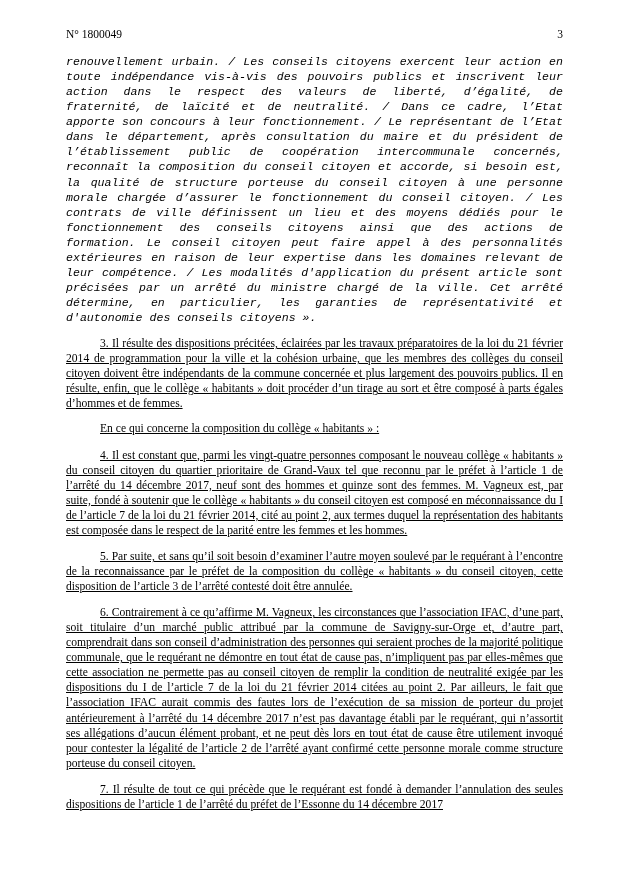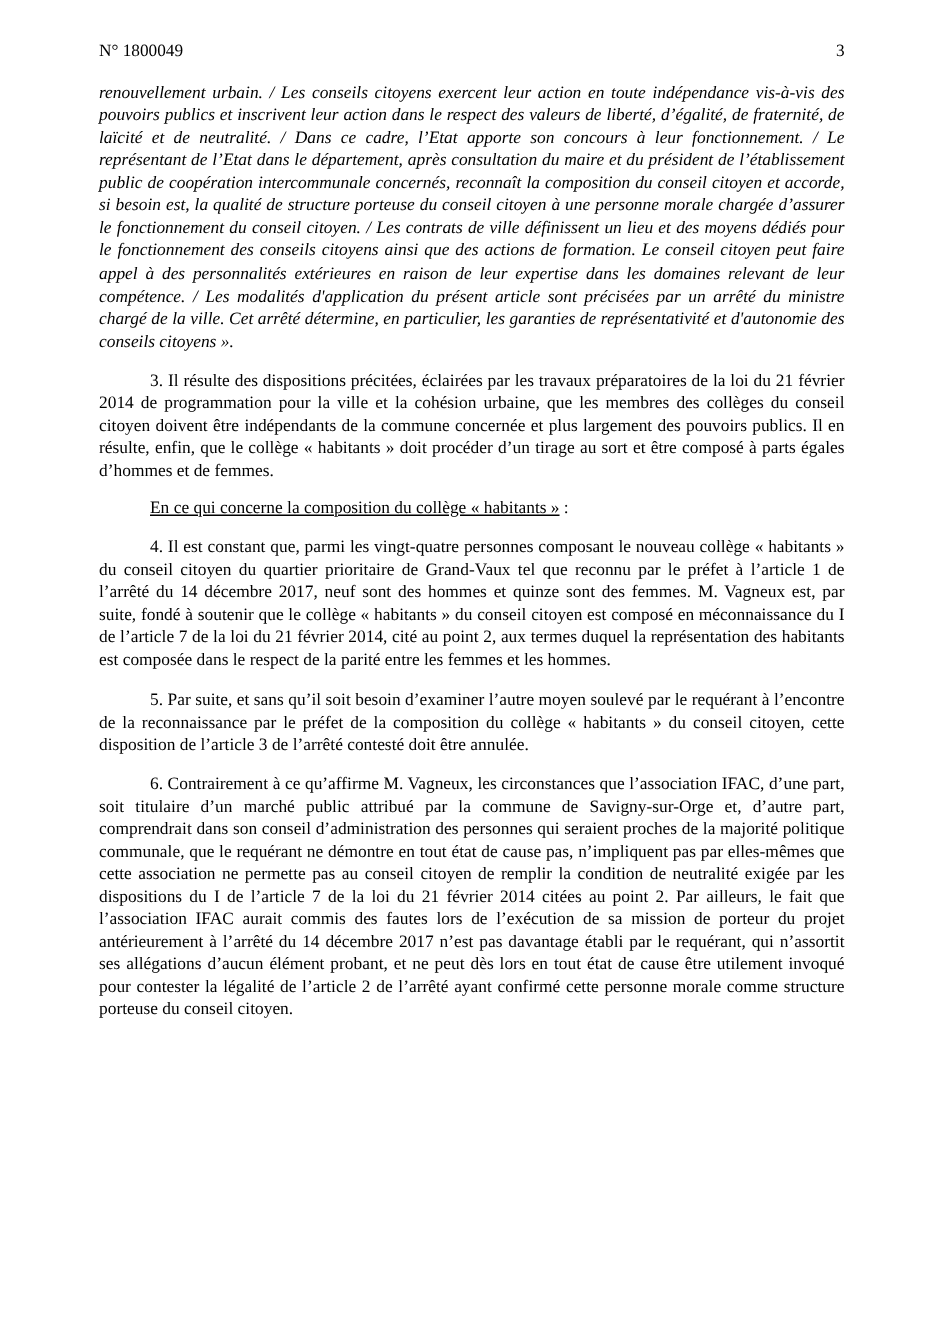--- a/index.html
+++ b/index.html
@@ -30,36 +30,38 @@
   .body-text {
     font-size: 11.6px;
     line-height: 1.30;
     text-align: justify;
   }
   p {
     margin: 0 0 0 0;
   }
   p + p {
     margin-top: 11px;
+    text-decoration: underline;
   }
   .indent {
     text-indent: 34px;
   }
   .section-heading {
     margin-top: 10px;
     text-indent: 34px;
   }
   .section-heading .u {
     text-decoration: underline;
   }
   .quote-block {
     font-style: italic;
     text-align: justify;
     font-size: 11.6px;
     line-height: 1.30;
+    font-family: Liberation Mono, monospace;
   }
 </style>
 </head>
 <body>
 
 <div class="page">
 
   <div class="header">
     <span>N° 1800049</span>
     <span>3</span>
@@ -73,15 +75,16 @@
 
     <p class="section-heading"><span class="u">En ce qui concerne la composition du collège « habitants »</span><span> :</span></p>
 
     <p class="indent">4. Il est constant que, parmi les vingt-quatre personnes composant le nouveau collège « habitants » du conseil citoyen du quartier prioritaire de Grand-Vaux tel que reconnu par le préfet à l’article 1 de l’arrêté du 14 décembre 2017, neuf sont des hommes et quinze sont des femmes. M. Vagneux est, par suite, fondé à soutenir que le collège « habitants » du conseil citoyen est composé en méconnaissance du I de l’article 7 de la loi du 21 février 2014, cité au point 2, aux termes duquel la représentation des habitants est composée dans le respect de la parité entre les femmes et les hommes.</p>
 
     <p class="indent">5. Par suite, et sans qu’il soit besoin d’examiner l’autre moyen soulevé par le requérant à l’encontre de la reconnaissance par le préfet de la composition du collège « habitants » du conseil citoyen, cette disposition de l’article 3 de l’arrêté contesté doit être annulée.</p>
 
 
     <p class="indent">6. Contrairement à ce qu’affirme M. Vagneux, les circonstances que l’association IFAC, d’une part, soit titulaire d’un marché public attribué par la commune de Savigny-sur-Orge et, d’autre part, comprendrait dans son conseil d’administration des personnes qui seraient proches de la majorité politique communale, que le requérant ne démontre en tout état de cause pas, n’impliquent pas par elles-mêmes que cette association ne permette pas au conseil citoyen de remplir la condition de neutralité exigée par les dispositions du I de l’article 7 de la loi du 21 février 2014 citées au point 2. Par ailleurs, le fait que l’association IFAC aurait commis des fautes lors de l’exécution de sa mission de porteur du projet antérieurement à l’arrêté du 14 décembre 2017 n’est pas davantage établi par le requérant, qui n’assortit ses allégations d’aucun élément probant, et ne peut dès lors en tout état de cause être utilement invoqué pour contester la légalité de l’article 2 de l’arrêté ayant confirmé cette personne morale comme structure porteuse du conseil citoyen.</p>
 
+    <p class="indent">7. Il résulte de tout ce qui précède que le requérant est fondé à demander l’annulation des seules dispositions de l’article 1 de l’arrêté du préfet de l’Essonne du 14 décembre 2017</p>
 
   </div>
 </div>
 
 </body></html>

